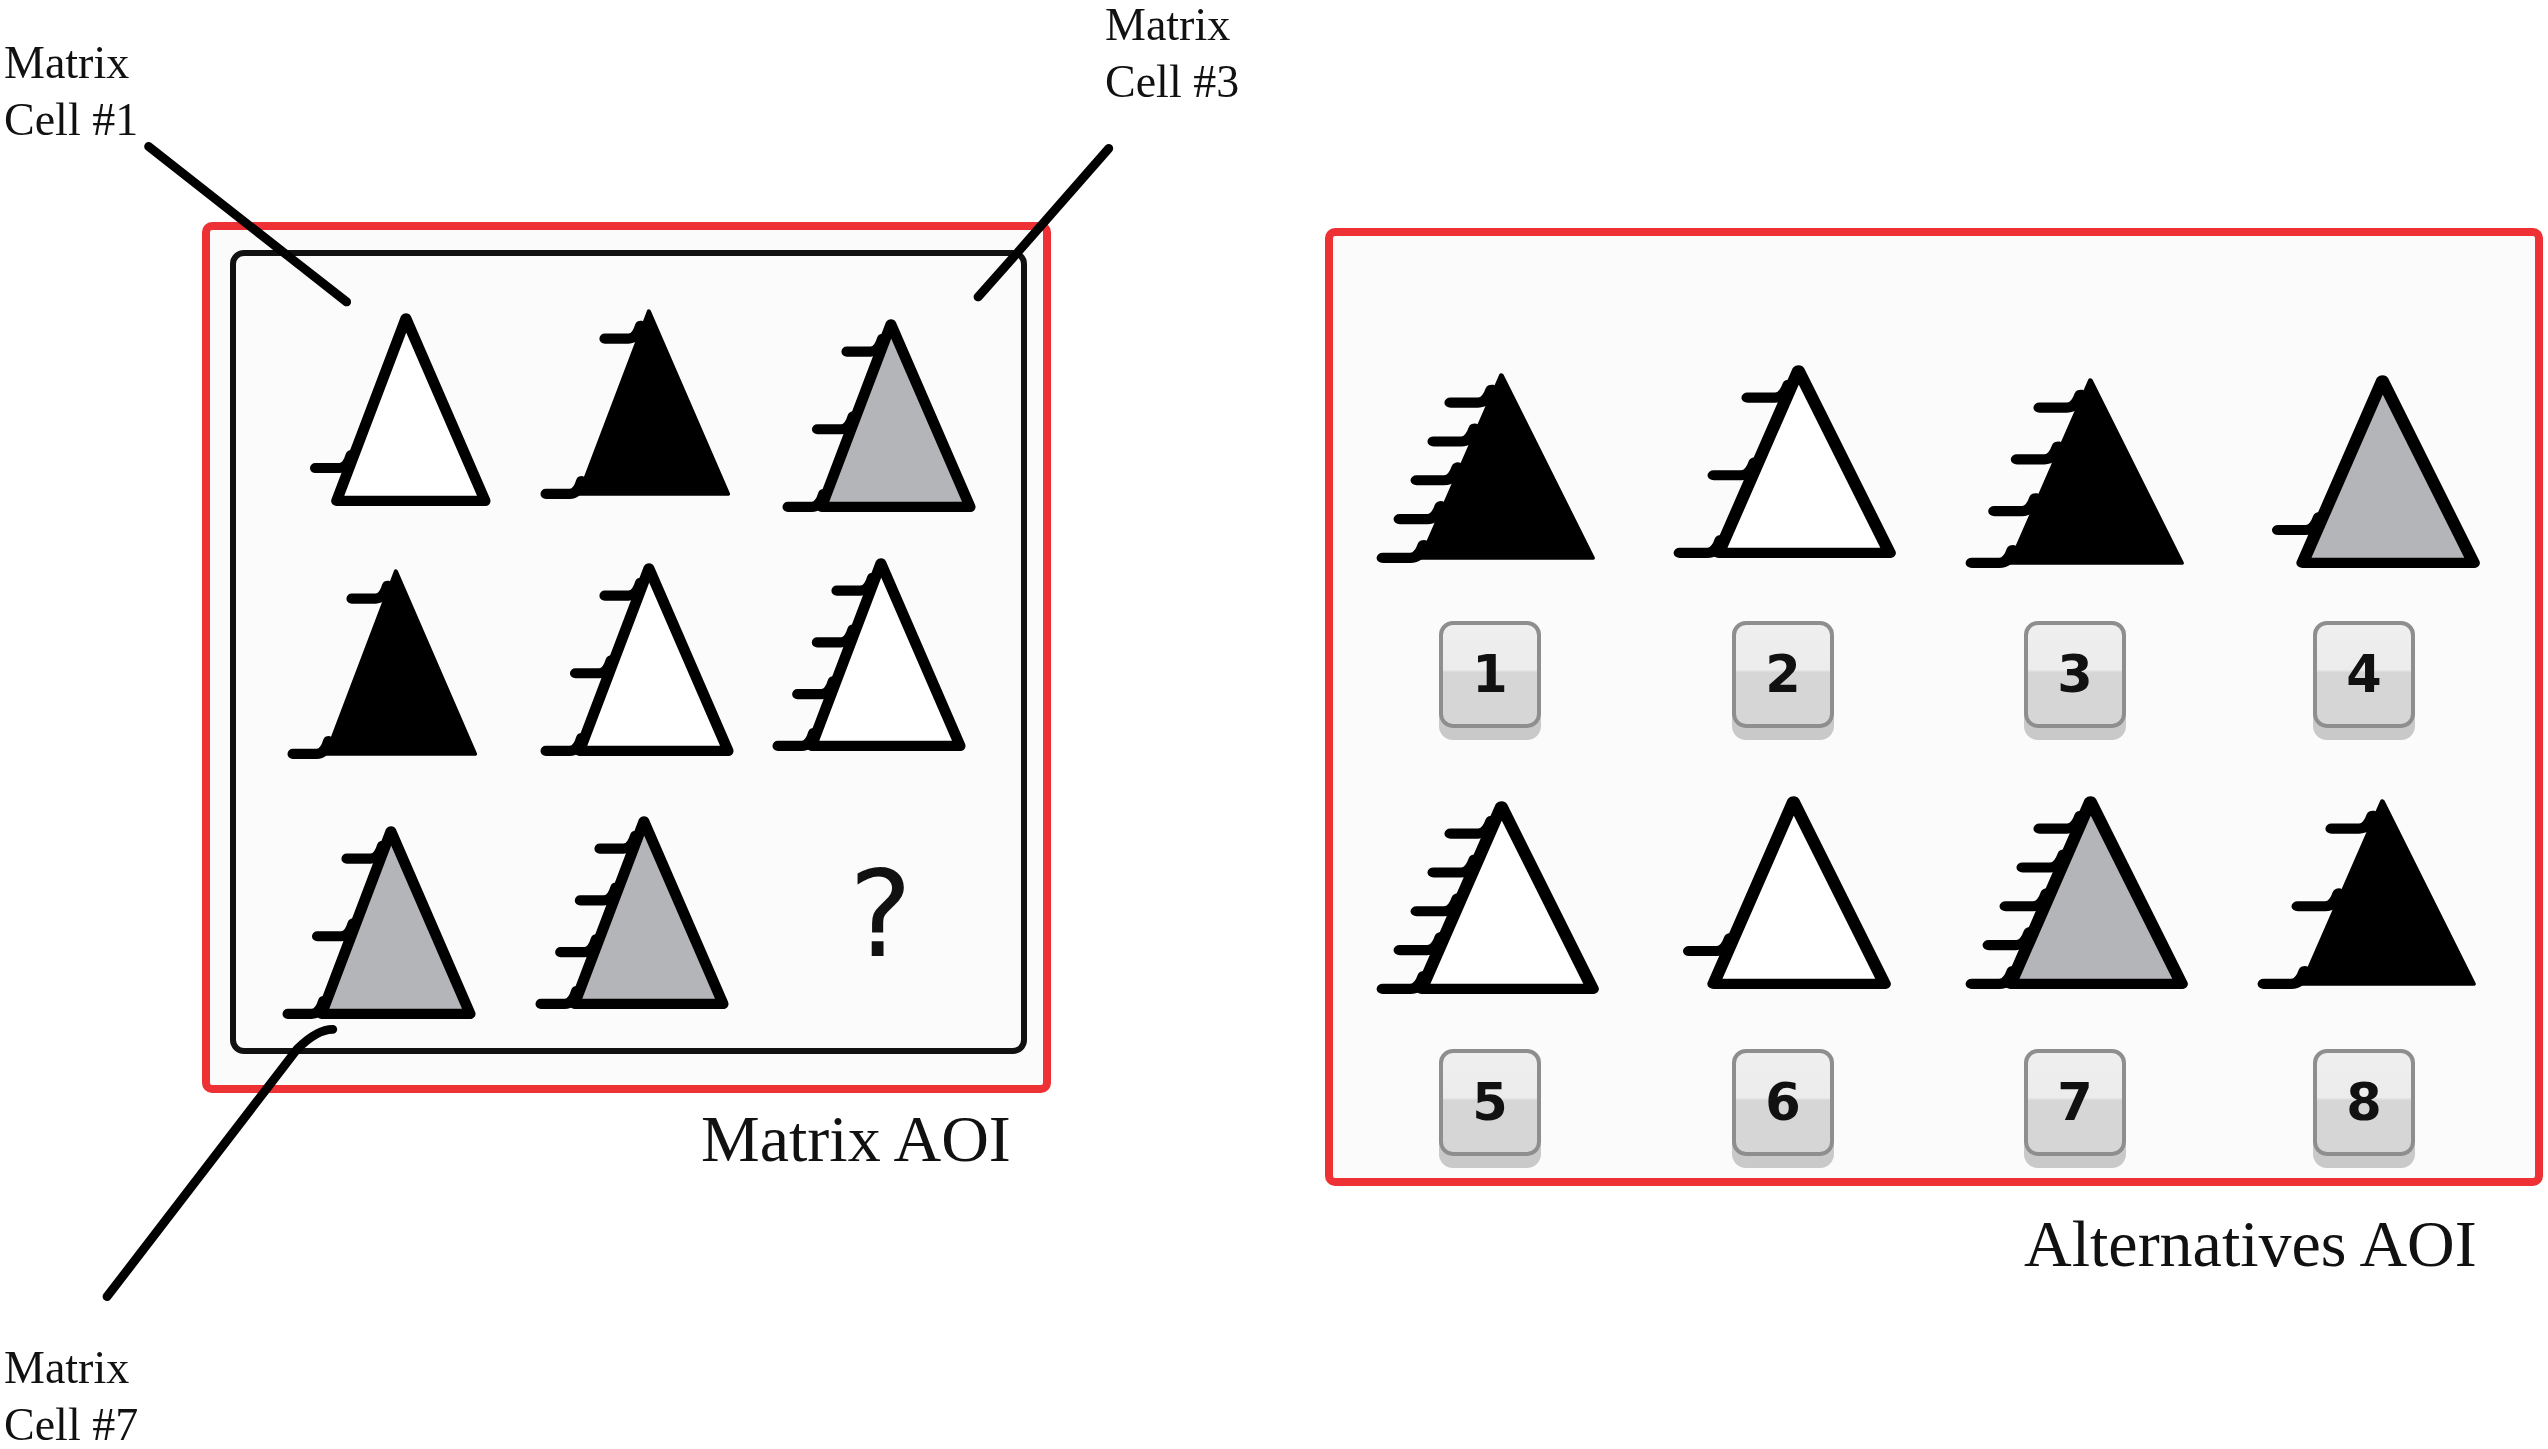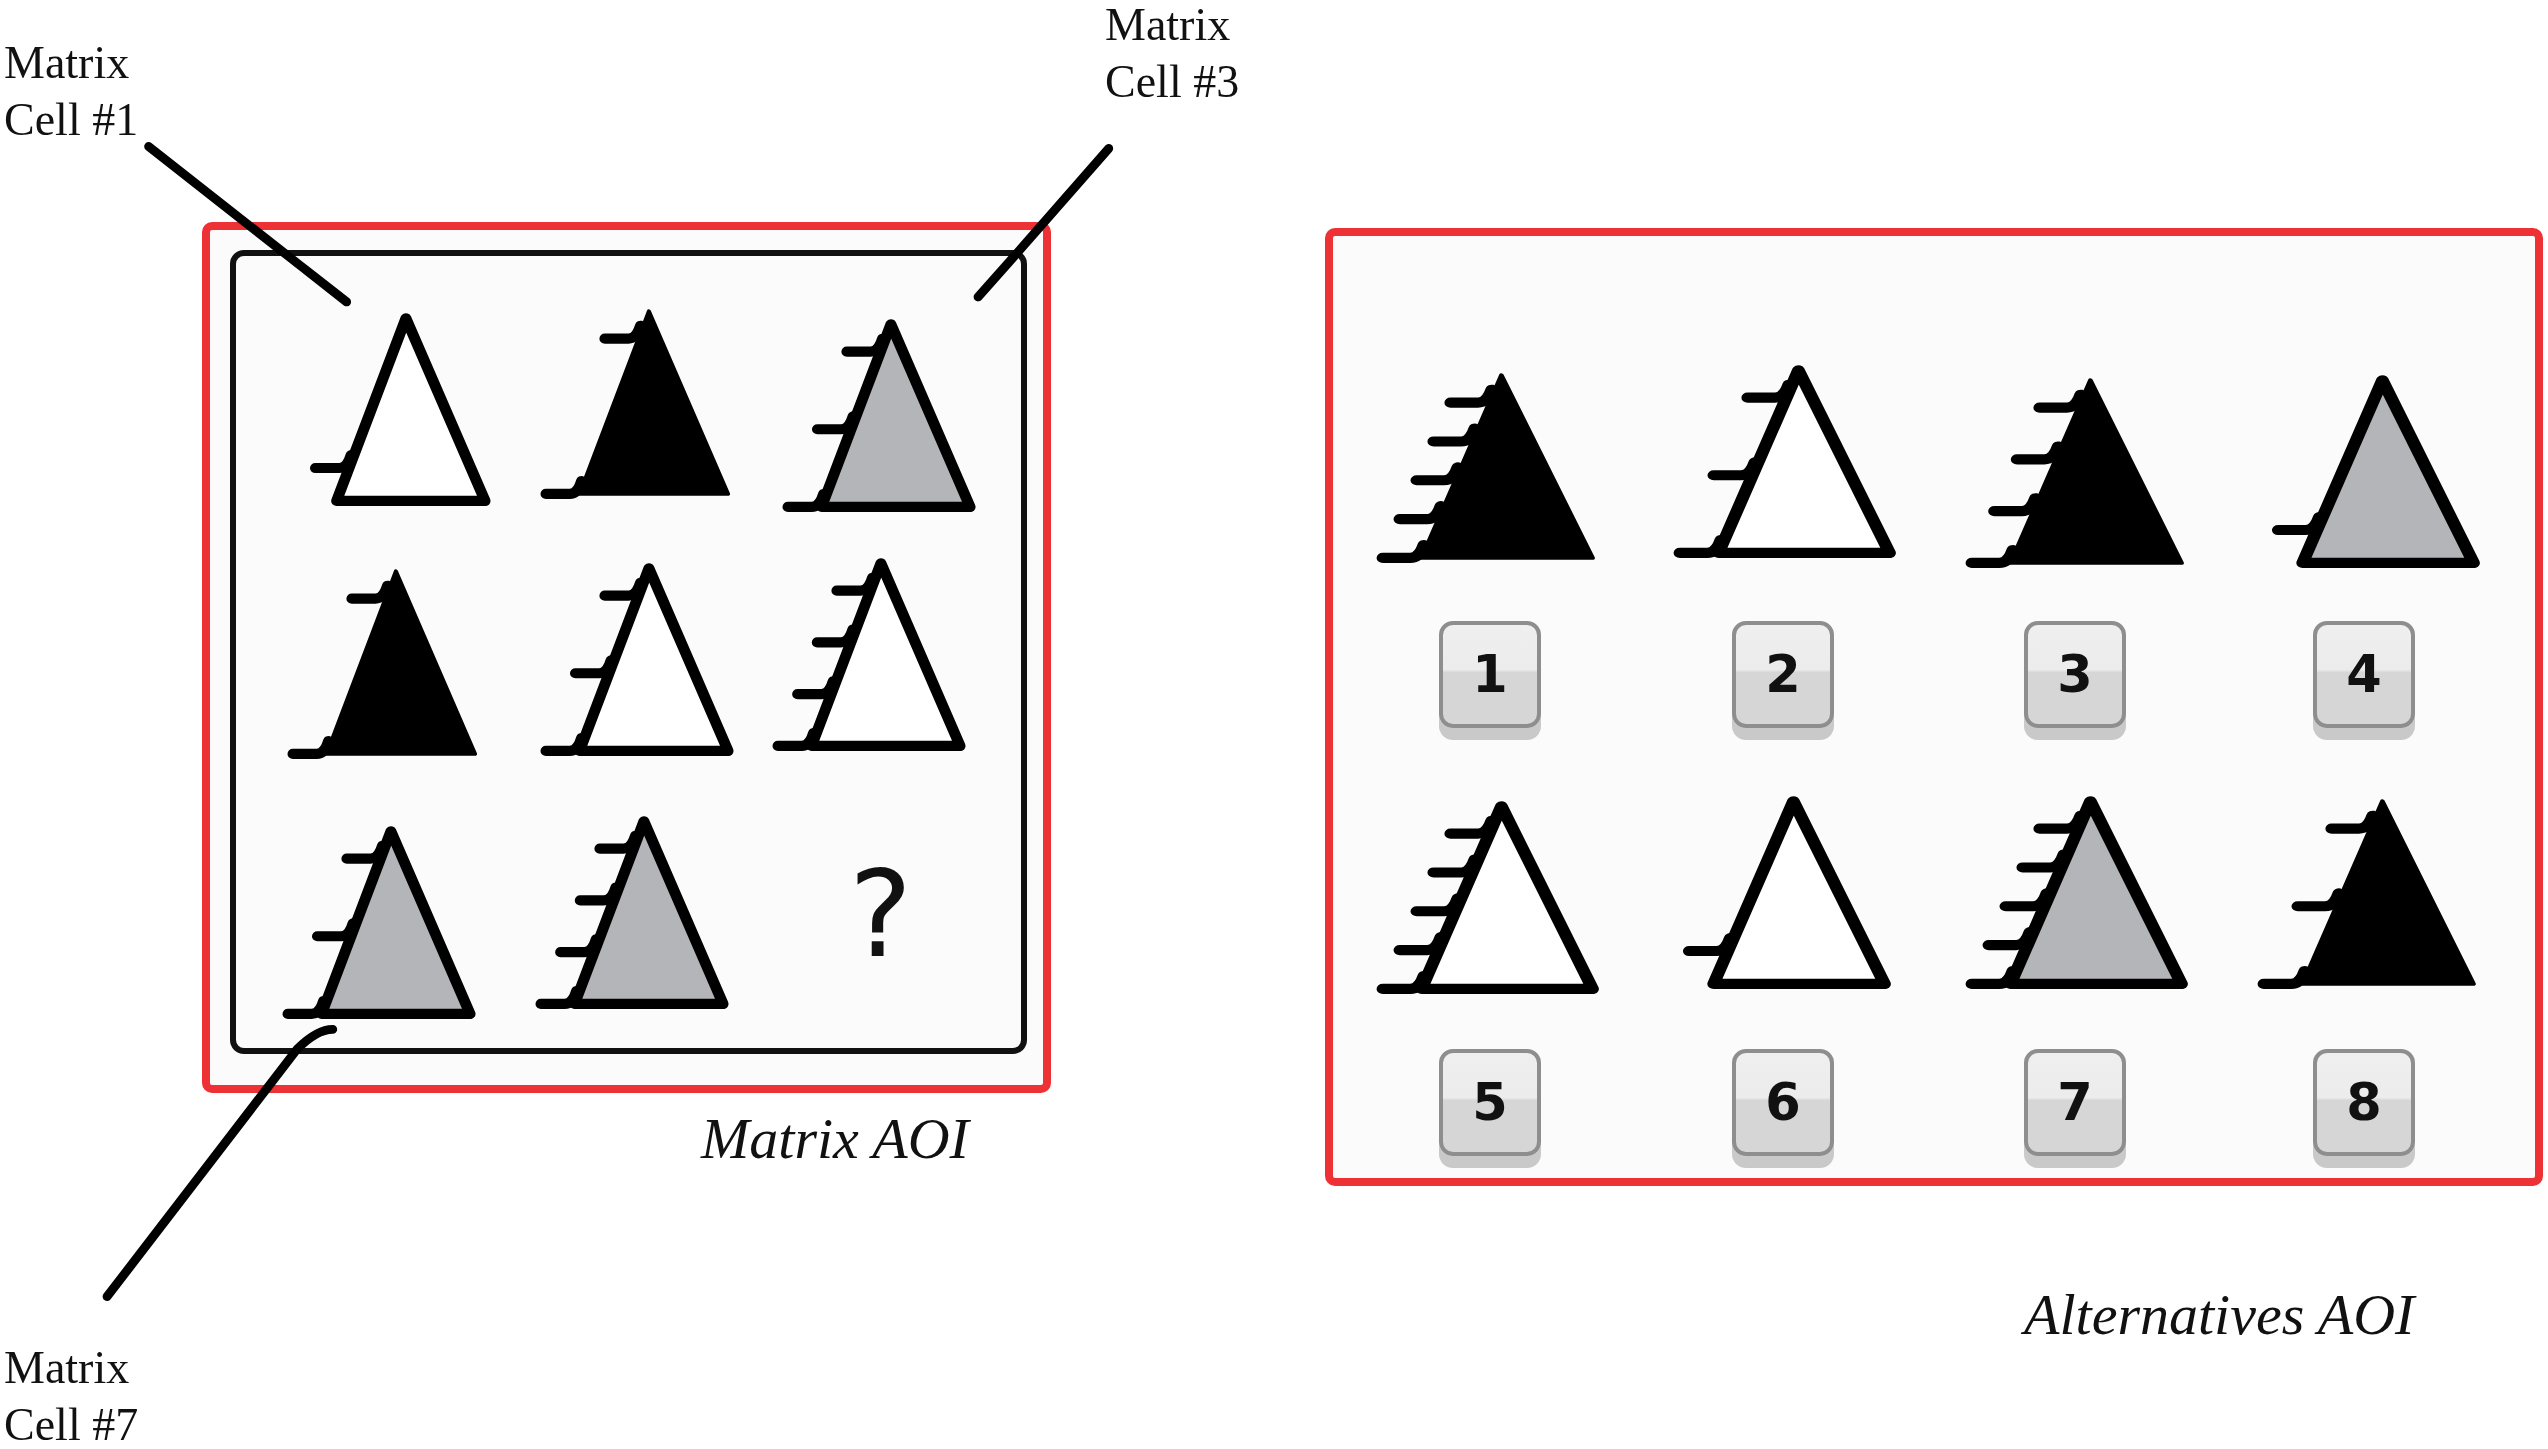--- a/index.html
+++ b/index.html
@@ -1,18 +1,18 @@
 <!DOCTYPE html>
 <html><head>
 <meta charset="utf-8">
 <style>
   html, body { margin:0; padding:0; background:#ffffff; }
   body { width:2548px; height:1449px; position:relative; overflow:hidden; font-family:"Liberation Serif","DejaVu Serif",serif; color:#111; }
   .label { position:absolute; font-size:46px; line-height:57px; color:#111; white-space:pre; }
-  .aoi-caption { position:absolute; font-size:58px; line-height:75px; color:#111; white-space:nowrap;font-style:italic; }
+  .aoi-caption { position:absolute; font-size:66px; line-height:75px; color:#111; white-space:nowrap; }
   .aoi-box { position:absolute; border:8px solid #ee3135; border-radius:10px; background:#fcfbfb; box-sizing:border-box; }
   .inner-box { position:absolute; border:6px solid #111; border-radius:14px; box-sizing:border-box; }
   .cell { position:absolute; }
   .cell svg { width:100%; height:100%; display:block; overflow:visible; }
   .key { position:absolute; width:102px; height:107px; box-sizing:border-box; border:4px solid #8e8e8e; border-radius:14px;
          background:linear-gradient(to bottom,#efefef 0%,#ececec 45%,#d6d6d6 48%,#d6d6d6 100%);
          box-shadow:0 12px 0 #c9c9c9; display:flex; align-items:center; justify-content:center;
          font-family:"DejaVu Sans","Liberation Sans",sans-serif; font-weight:bold; font-size:51px; color:#111; cursor:pointer; }
   .question { position:absolute; font-family:"DejaVu Sans","Liberation Sans",sans-serif; font-size:119px; color:#111; }
   svg.overlay { position:absolute; left:0; top:0; width:2548px; height:1449px; pointer-events:none; }
@@ -171,20 +171,20 @@
 
 <div class="key" style="left:1439px;top:621px;">1</div>
 <div class="key" style="left:1732px;top:621px;">2</div>
 <div class="key" style="left:2024px;top:621px;">3</div>
 <div class="key" style="left:2313px;top:621px;">4</div>
 <div class="key" style="left:1439px;top:1049px;">5</div>
 <div class="key" style="left:1732px;top:1049px;">6</div>
 <div class="key" style="left:2024px;top:1049px;">7</div>
 <div class="key" style="left:2313px;top:1049px;">8</div>
 
-<div class="aoi-caption" style="left:2024px;top:1277px;">Alternatives AOI</div>
+<div class="aoi-caption" style="left:2024px;top:1206px;">Alternatives AOI</div>
 
 <svg class="overlay" viewBox="0 0 2574 1464">
   <path d="M150 148 L 290 258 Q 300 266 308 272 L 350 305" stroke="#000" stroke-width="9" fill="none" stroke-linecap="round"></path>
   <path d="M1120 150 L 1028 255 L 988 300" stroke="#000" stroke-width="9" fill="none" stroke-linecap="round"></path>
   <path d="M108 1310 L 300 1060 Q 320 1040 336 1040" stroke="#000" stroke-width="9" fill="none" stroke-linecap="round"></path>
 </svg>
 
 
 </body></html>

